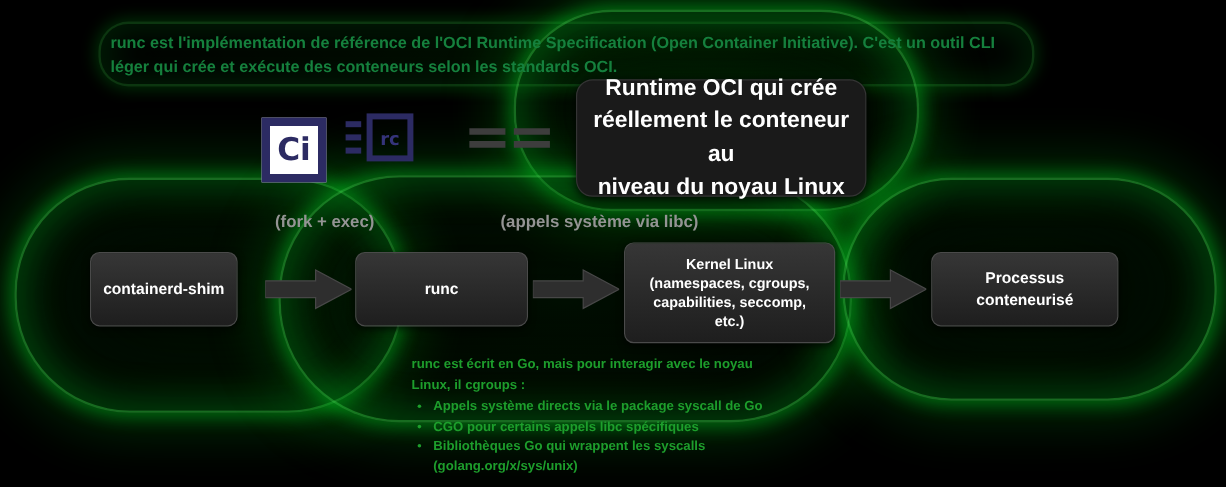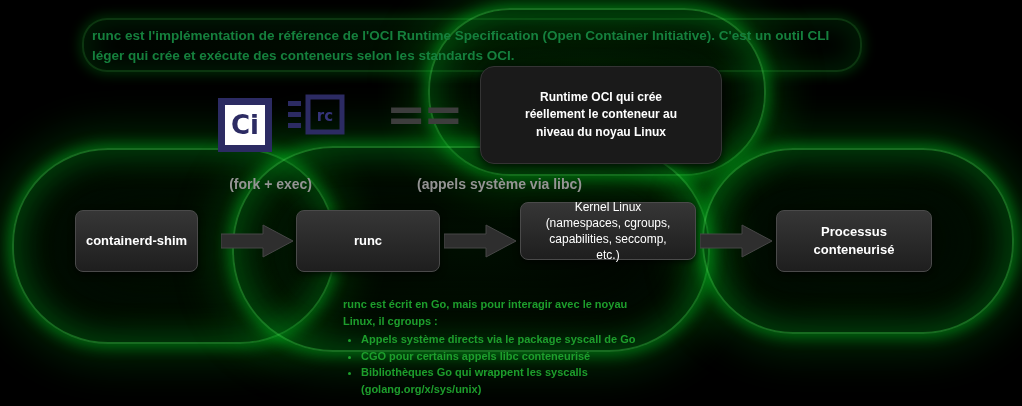--- a/index.html
+++ b/index.html
@@ -85,21 +85,21 @@
   .callout {
     position: absolute;
     left: 480px; top: 66px;
     width: 240px; height: 96px;
     background: #1a1a1a;
     border: 1px solid #343434;
     border-radius: 14px;
     box-shadow: 0 2px 8px rgba(0,0,0,0.8);
     display: flex; align-items: center; justify-content: center;
     color: #ffffff;
-    font-size: 12px;
+    font-size: 19px;
     font-weight: 600;
     text-align: center;
     line-height: 1.45;
     white-space: pre-line;
   }
 
   
   .arrow-label {
     position: absolute;
     color: #949494;
@@ -122,21 +122,21 @@
     font-size: 13px;
     font-weight: 700;
     text-align: center;
     line-height: 1.35;
     white-space: pre-line;
     padding: 4px;
     box-sizing: border-box;
   }
   .node-1 { left: 75px;  top: 210px; width: 123px; height: 62px; }
   .node-2 { left: 296px; top: 210px; width: 144px; height: 62px; }
-  .node-3 { left: 520px; top: 202px; width: 176px; height: 58px; font-size: 12px; font-weight: 400; }
+  .node-3 { left: 520px; top: 202px; width: 176px; height: 84px; font-size: 12px; font-weight: 700; }
   .node-4 { left: 776px; top: 210px; width: 156px; height: 62px; }
 
   .flow-arrow { position: absolute; }
   .arrow-1 { left: 221px; top: 223px; }
   .arrow-2 { left: 444px; top: 223px; }
   .arrow-3 { left: 700px; top: 223px; }
 
   
   .notes {
     position: absolute;
@@ -214,20 +214,20 @@
     </svg>
     <svg class="flow-arrow arrow-3" width="72" height="36" viewBox="0 0 72 36">
       <polygon points="0,11 42,11 42,2 72,18 42,34 42,25 0,25" fill="#2e2e2e" stroke="#474747" stroke-width="1"></polygon>
     </svg>
 
     <div class="notes">
       <p>runc est écrit en Go, mais pour interagir avec le noyau
 Linux, il cgroups :</p>
       <ul>
         <li>Appels système directs via le package syscall de Go</li>
-        <li>CGO pour certains appels libc conteneurisé</li>
+        <li>CGO pour certains appels libc spécifiques</li>
         <li>Bibliothèques Go qui wrappent les syscalls
 (golang.org/x/sys/unix)</li>
       </ul>
     </div>
 
   </div>
 </div>
 
 </body></html>

